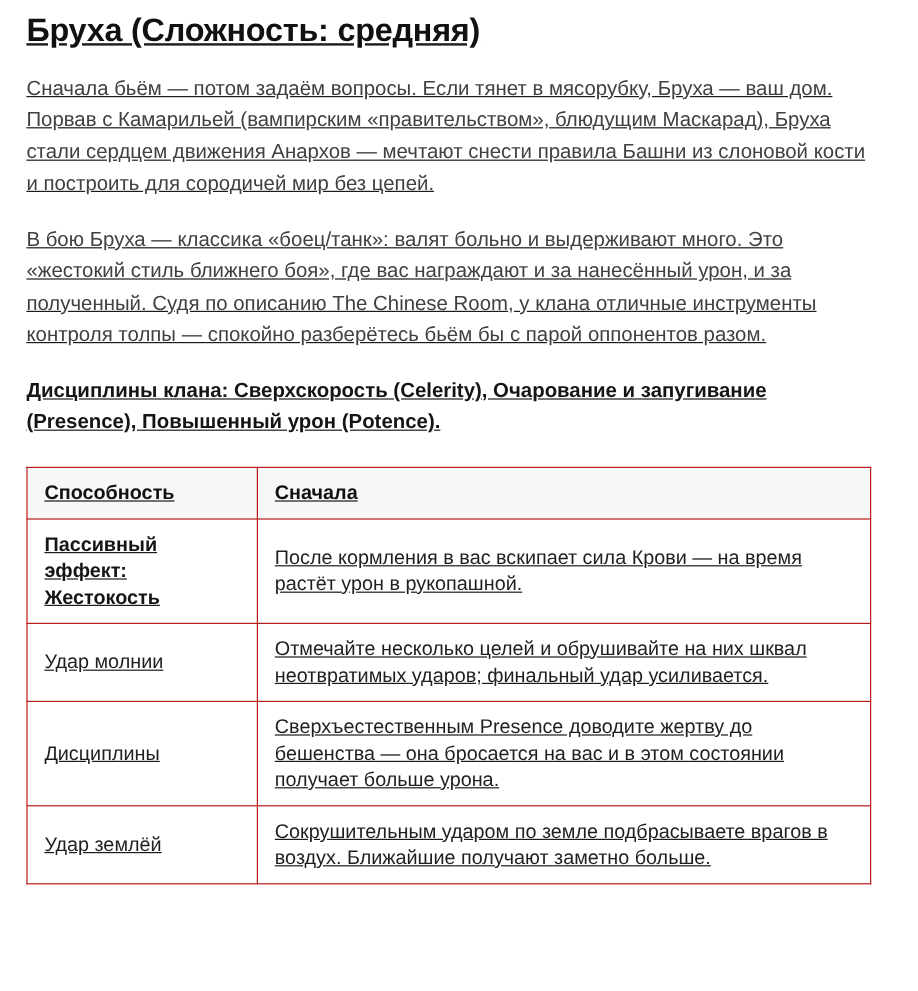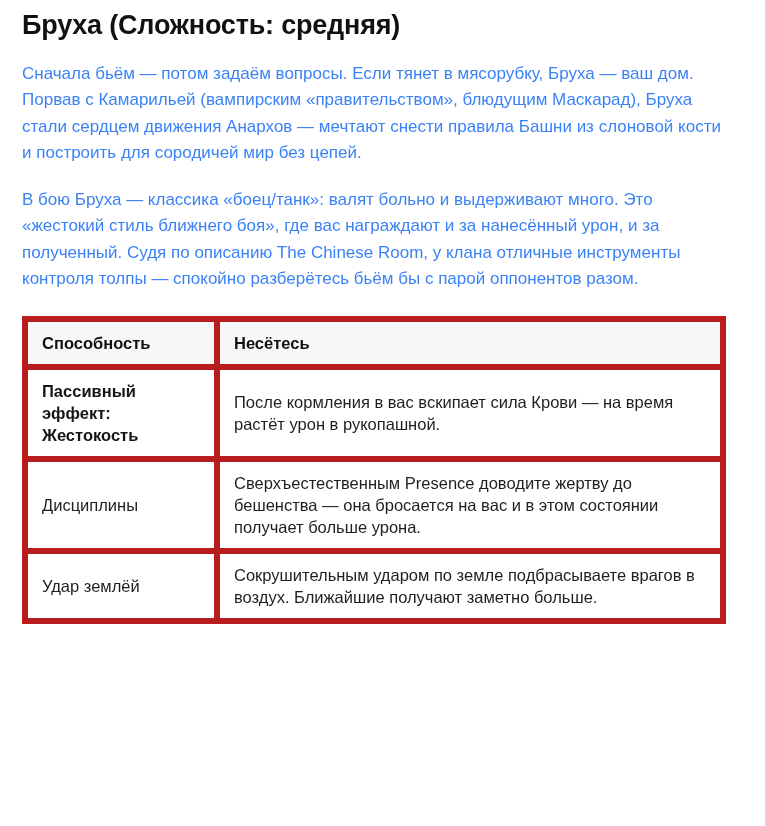--- a/index.html
+++ b/index.html
@@ -7,50 +7,51 @@
     background: #ffffff;
     font-family: "Liberation Sans", "DejaVu Sans", sans-serif;
     color: #1c1c1c;
   }
   .page {
     width: 765px;
     height: 826px;
     overflow: hidden;
     padding: 9px 39px 0 22px;
     background: #ffffff;
+    text-decoration: underline;
   }
   h1.title {
     font-size: 27px;
     line-height: 1.25;
     font-weight: 700;
     color: #111111;
     letter-spacing: -0.2px;
     margin-bottom: 18px;
   }
   .paragraphs p {
     font-size: 17px;
     line-height: 26.5px;
     margin-bottom: 20px;
-    color: #3b82f6;
+    color: #404040;
   }
   .paragraphs p.bold {
     font-weight: 700;
     color: #151515;
   }
   table.abilities {
     width: 100%;
     border-collapse: collapse;
     margin-top: 23px;
     font-size: 16.5px;
     line-height: 22px;
     color: #1f1f1f;
   }
   table.abilities th,
   table.abilities td {
-    border: 6px solid #b91c1c;
+    border: 1px solid #b91c1c;
     padding: 10px 14px;
     text-align: left;
     vertical-align: middle;
   }
   table.abilities th {
     background: #f7f7f7;
     font-weight: 700;
     color: #111111;
   }
   td.col-ability { width: 192px; }
@@ -60,33 +61,38 @@
 </head>
 <body>
 
 <main class="page">
 
   <h1 class="title">Бруха (Сложность: средняя)</h1>
 
   <div class="paragraphs">
       <p>Сначала бьём — потом задаём вопросы. Если тянет в мясорубку, Бруха — ваш дом. Порвав с Камарильей (вампирским «правительством», блюдущим Маскарад), Бруха стали сердцем движения Анархов — мечтают снести правила Башни из слоновой кости и построить для сородичей мир без цепей.</p>
       <p>В бою Бруха — классика «боец/танк»: валят больно и выдерживают много. Это «жестокий стиль ближнего боя», где вас награждают и за нанесённый урон, и за полученный. Судя по описанию The Chinese Room, у клана отличные инструменты контроля толпы — спокойно разберётесь бьём бы с парой оппонентов разом.</p>
+      <p class="bold">Дисциплины клана: Сверхскорость (Celerity), Очарование и запугивание (Presence), Повышенный урон (Potence).</p>
     </div>
 
   <table class="abilities">
     <thead>
       <tr>
         <th class="col-ability-h">Способность</th>
-        <th>Несётесь</th>
+        <th>Сначала</th>
       </tr>
     </thead>
     <tbody>
         <tr>
           <td class="col-ability bold">Пассивный эффект: Жестокость</td>
           <td class="col-desc">После кормления в вас вскипает сила Крови — на время растёт урон в рукопашной.</td>
+        </tr>
+        <tr>
+          <td class="col-ability">Удар молнии</td>
+          <td class="col-desc">Отмечайте несколько целей и обрушивайте на них шквал неотвратимых ударов; финальный удар усиливается.</td>
         </tr>
         <tr>
           <td class="col-ability">Дисциплины</td>
           <td class="col-desc">Сверхъестественным Presence доводите жертву до бешенства — она бросается на вас и в этом состоянии получает больше урона.</td>
         </tr>
         <tr>
           <td class="col-ability">Удар землёй</td>
           <td class="col-desc">Сокрушительным ударом по земле подбрасываете врагов в воздух. Ближайшие получают заметно больше.</td>
         </tr>
       </tbody>

